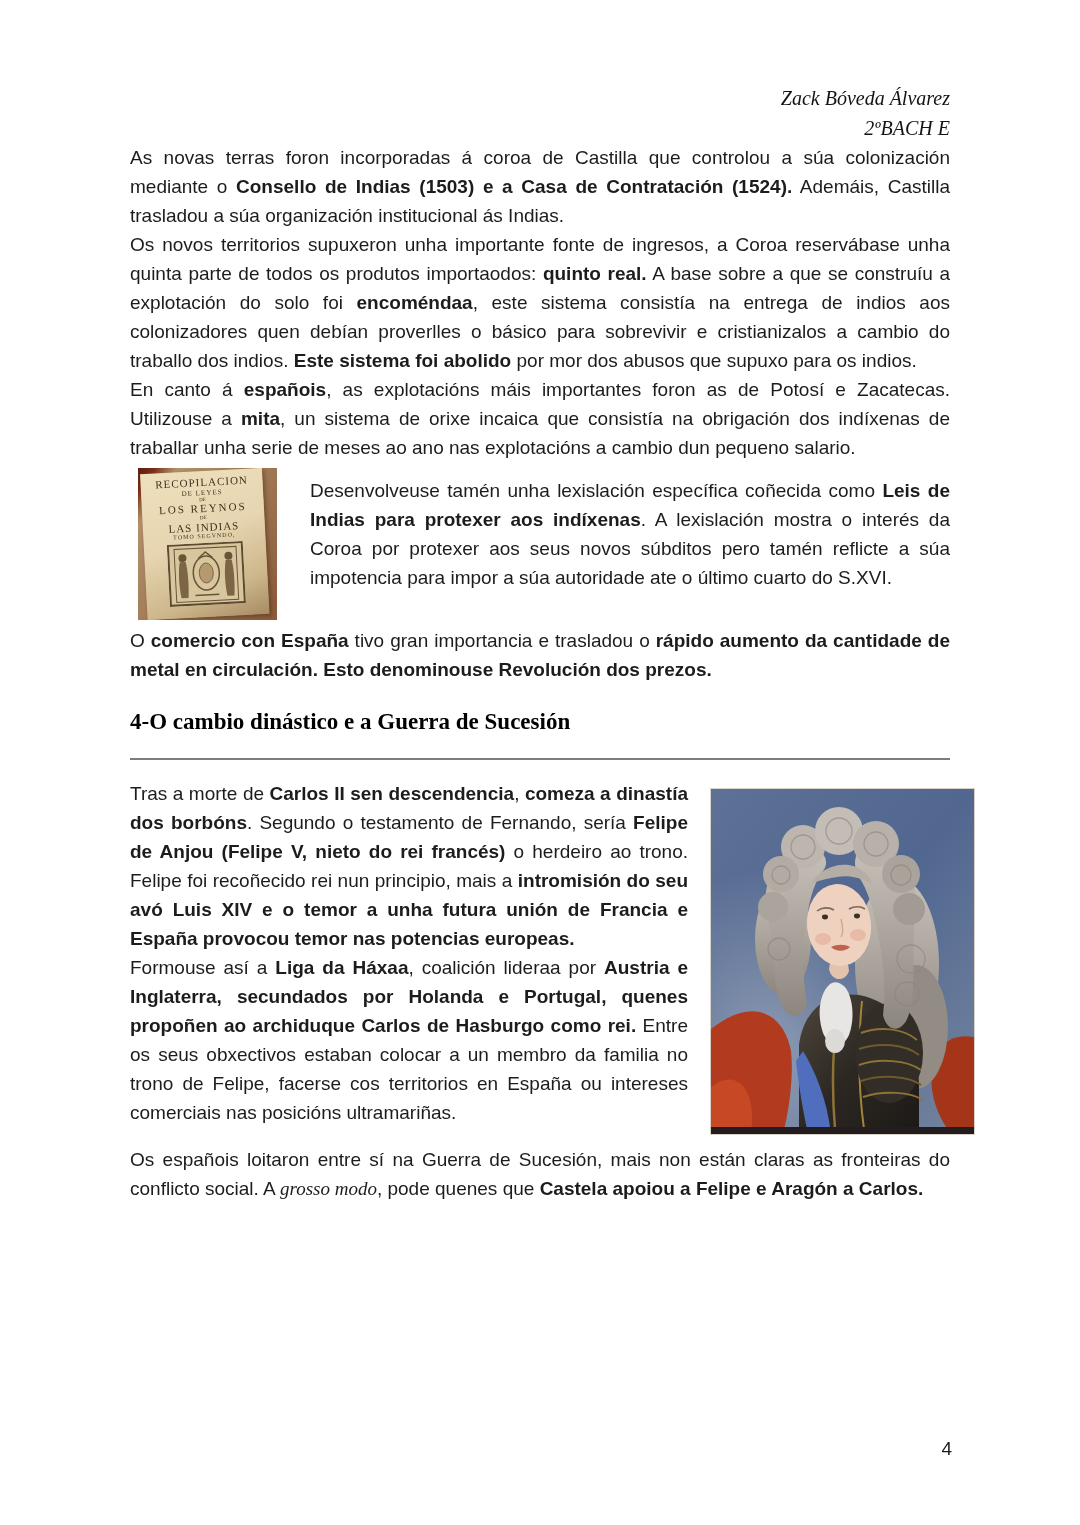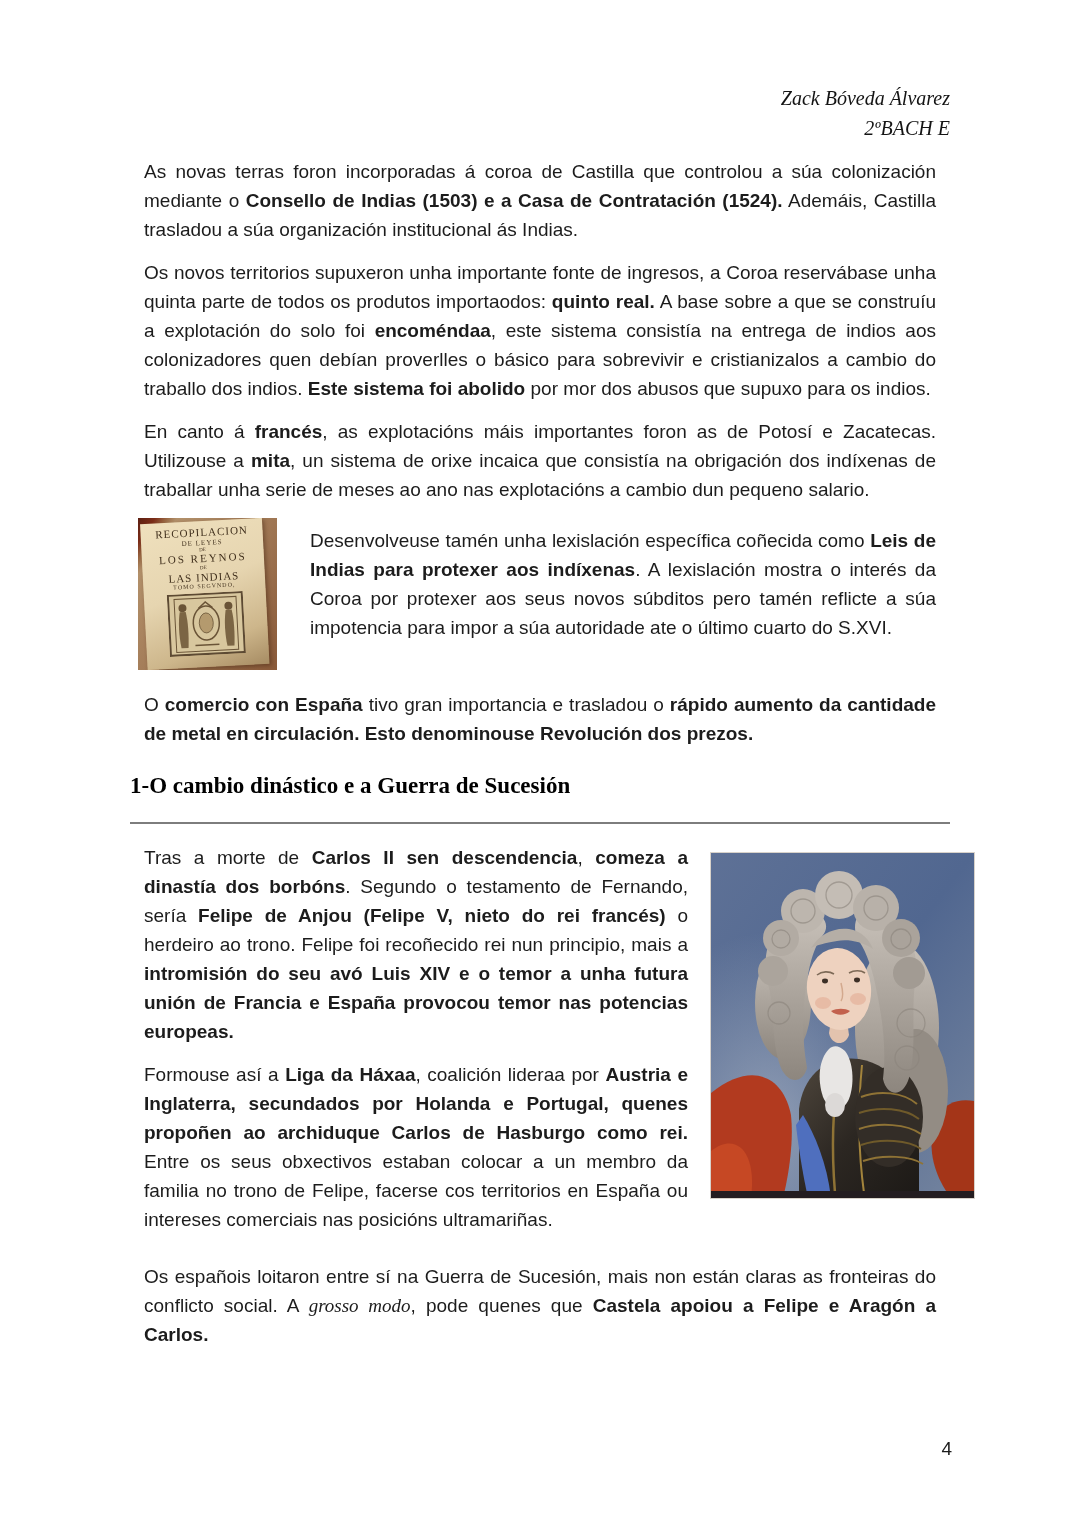--- a/index.html
+++ b/index.html
@@ -9,21 +9,21 @@
     font-family:"Liberation Sans", sans-serif; color:#1c1c1c;
   }
   .content { padding:0 130px; }
 
   .header {
     padding-top:83px; text-align:right;
     font-family:"Liberation Serif", serif; font-style:italic;
     font-size:20px; line-height:30px; color:#141414;
   }
 
-  p.para { margin:14px; font-size:19px; line-height:29px; text-align:justify; }
+  p.para { margin:0; font-size:19px; line-height:29px; text-align:justify; }
   .b { font-weight:bold; }
   .i { font-style:italic;font-family:Liberation Serif, serif; }
 
   .m-p1 { margin-top:10px; }
   .m-p2 { margin-top:73px; }
   .m-p3 { margin-top:9px; }
   .m-p5 { margin-top:24px; }
   .m-p7 { margin-top:10px; }
   .m-p8 { margin-top:14px; }
 
@@ -83,21 +83,21 @@
 
     <div class="header">
       <div>Zack Bóveda Álvarez</div>
       <div>2ºBACH E</div>
     </div>
 
     <p class="para m-p1"><span>As novas terras foron incorporadas á coroa de Castilla que controlou a súa colonización mediante o </span><span class="b">Consello de Indias (1503) e a Casa de Contratación (1524).</span><span> Ademáis, Castilla trasladou a súa organización institucional ás Indias.</span></p>
 
     <p class="para m-p2"><span>Os novos territorios supuxeron unha importante fonte de ingresos, a Coroa reservábase unha quinta parte de todos os produtos importaodos: </span><span class="b">quinto real.</span><span> A base sobre a que se construíu a explotación do solo foi </span><span class="b">encoméndaa</span><span>, este sistema consistía na entrega de indios aos colonizadores quen debían proverlles o básico para sobrevivir e cristianizalos a cambio do traballo dos indios. </span><span class="b">Este sistema foi abolido</span><span> por mor dos abusos que supuxo para os indios.</span></p>
 
-    <p class="para m-p3"><span>En canto á </span><span class="b">francés</span><span>, as explotacións máis importantes foron as de Potosí e Zacatecas. Utilizouse a </span><span class="b">mita</span><span>, un sistema de orixe incaica que consistía na obrigación dos indíxenas de traballar unha serie de meses ao ano nas explotacións a cambio dun pequeno salario.</span></p>
+    <p class="para m-p3"><span>En canto á </span><span class="b">españois</span><span>, as explotacións máis importantes foron as de Potosí e Zacatecas. Utilizouse a </span><span class="b">mita</span><span>, un sistema de orixe incaica que consistía na obrigación dos indíxenas de traballar unha serie de meses ao ano nas explotacións a cambio dun pequeno salario.</span></p>
 
     <div class="book-section">
       <div class="book-image">
         <div class="book-page">
           <div class="bk-l bk-l1">RECOPILACION</div>
           <div class="bk-l bk-l2">DE LEYES</div>
           <div class="bk-l bk-l3">DE</div>
           <div class="bk-l bk-l4">LOS REYNOS</div>
           <div class="bk-l bk-l5">DE</div>
           <div class="bk-l bk-l6">LAS INDIAS</div>
@@ -114,21 +114,21 @@
             <path d="M58,18 C56,28 56,42 58,54 L65,54 C66,42 66,28 64,18 Z" fill="#7b6544"></path>
             <path d="M26,52 L50,52" stroke="#6a5437" stroke-width="1.5"></path>
           </svg>
         </div>
       </div>
       <p class="para p4pad"><span>Desenvolveuse tamén unha lexislación específica coñecida como </span><span class="b">Leis de Indias para protexer aos indíxenas</span><span>. A lexislación mostra o interés da Coroa por protexer aos seus novos súbditos pero tamén reflicte a súa impotencia para impor a súa autoridade ate o último cuarto do S.XVI.</span></p>
     </div>
 
     <p class="para m-p5"><span>O </span><span class="b">comercio con España</span><span> tivo gran importancia e trasladou o </span><span class="b">rápido aumento da cantidade de metal en circulación. Esto denominouse Revolución dos prezos.</span></p>
 
-    <h2 class="section-heading">1-O cambio dinástico e a Guerra de Sucesión</h2>
+    <h2 class="section-heading">4-O cambio dinástico e a Guerra de Sucesión</h2>
     <hr class="rule">
 
     <div class="portrait-section">
       <div class="portrait">
         <svg viewBox="0 0 263 345" preserveAspectRatio="none">
           <defs>
             <linearGradient id="bgG" x1="0" y1="0" x2="1" y2="1">
               <stop offset="0" stop-color="#5e7196"></stop>
               <stop offset="0.5" stop-color="#516790"></stop>
               <stop offset="1" stop-color="#75859f"></stop>

